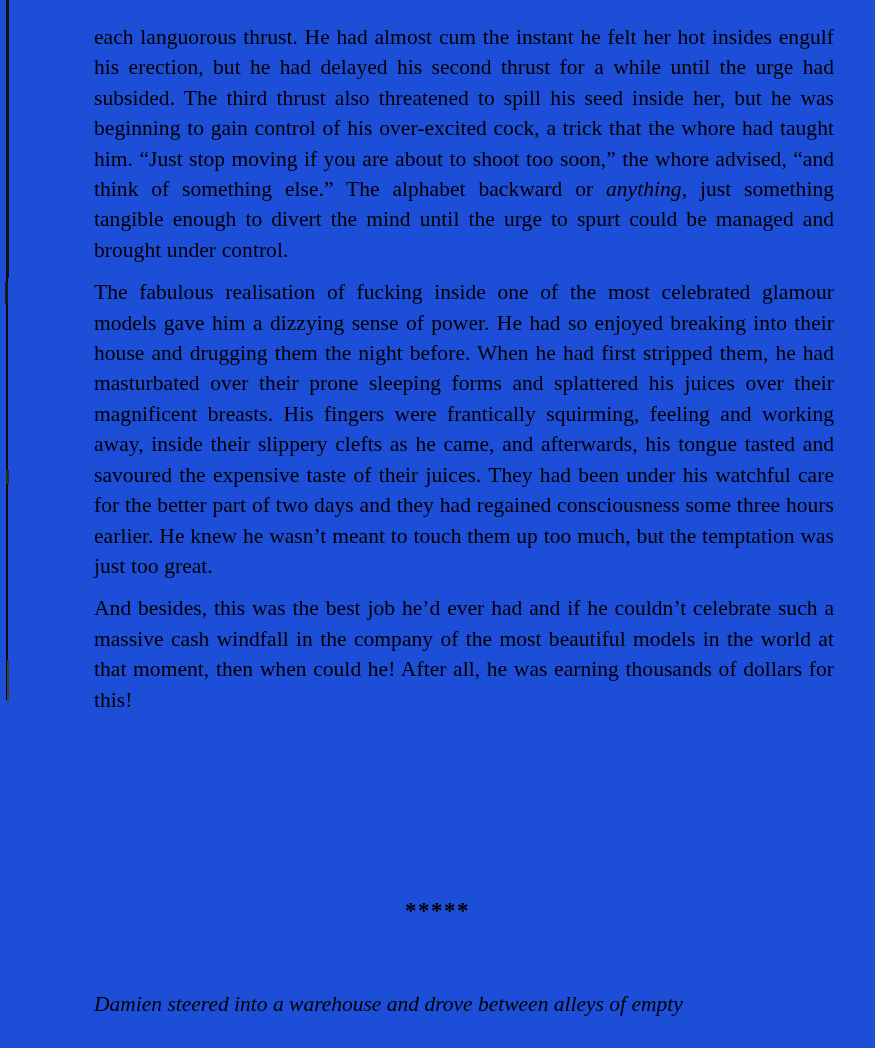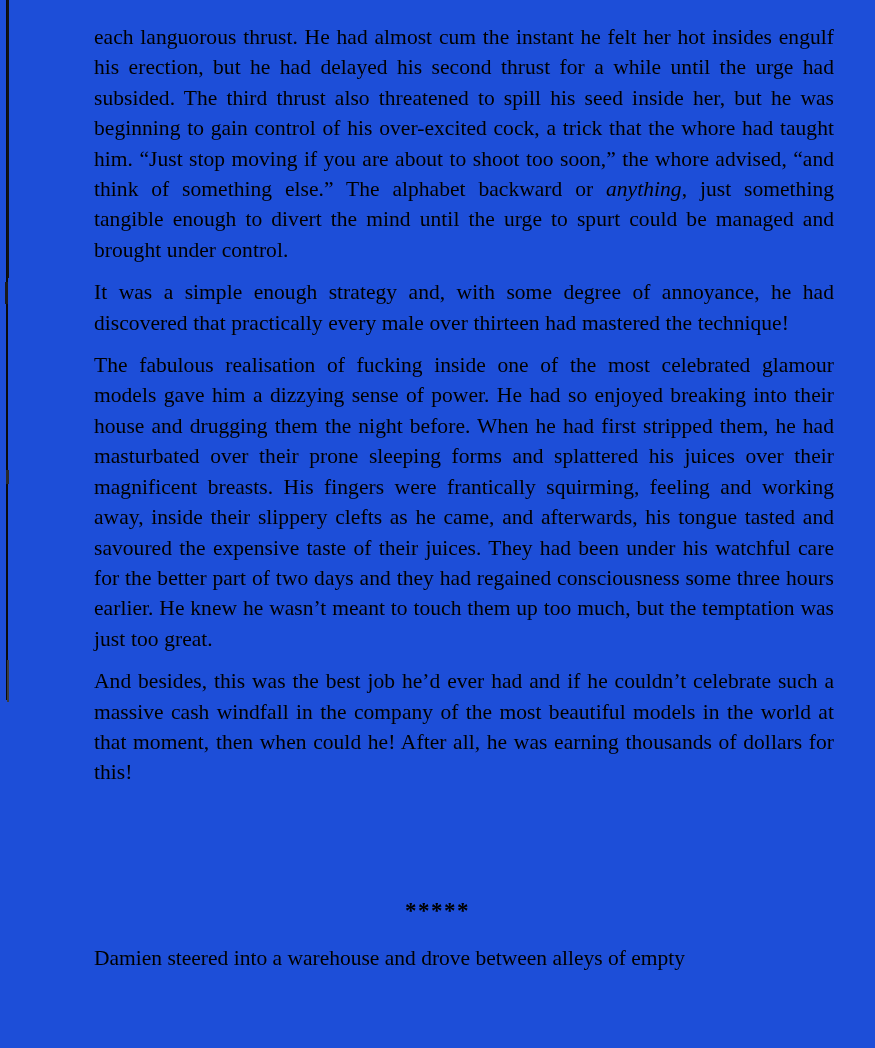--- a/index.html
+++ b/index.html
@@ -98,43 +98,43 @@
     line-height: 26px;
     color: #000000;
     letter-spacing: 1.5px;
     font-weight: 700;
   }
 
   
   #continuation-line {
     position: absolute;
     left: 94px;
-    top: 943px;
+    top: 989px;
     width: 748px;
     font-size: 21.5px;
     line-height: 30.4px;
     color: #000000;
     text-align: left;
     white-space: nowrap;
+    font-style: italic;
   }
 </style>
 </head>
 <body>
 
 <div id="page">
 
   <div class="scan-edge-line"></div>
   <div class="scan-edge-line seg-b"></div>
   <div class="scan-edge-line seg-c"></div>
   <div class="scan-edge-line seg-d"></div>
   <div class="scan-edge-line seg-e"></div>
 
   <div id="text-column">
     <p class="body-para">each languorous thrust.  He had almost cum the instant he felt her hot insides engulf his erection, but he had delayed his second thrust for a while until the urge had subsided.  The third thrust also threatened to spill his seed inside her, but he was beginning to gain control of his over-excited cock, a trick that the whore had taught him.  “Just stop moving if you are about to shoot too soon,” the whore advised, “and think of something else.”  The alphabet backward or <em class="em-word">anything</em>, just something tangible enough to divert the mind until the urge to spurt could be managed and brought under control.</p>
-    <p class="body-para">It was a simple enough strategy and, with some degree of annoyance, he had discovered that practically every male over thirteen had mastered the technique!</p>
     <p class="body-para">The fabulous realisation of fucking inside one of the most celebrated glamour models gave him a dizzying sense of power.  He had so enjoyed breaking into their house and drugging them the night before.  When he had first stripped them, he had masturbated over their prone sleeping forms and splattered his juices over their magnificent breasts.  His fingers were frantically squirming, feeling and working away, inside their slippery clefts as he came, and afterwards, his tongue tasted and savoured the expensive taste of their juices.  They had been under his watchful care for the better part of two days and they had regained consciousness some three hours earlier.  He knew he wasn’t meant to touch them up too much, but the temptation was just too great.</p>
     <p class="body-para">And besides, this was the best job he’d ever had and if he couldn’t celebrate such a massive cash windfall in the company of the most beautiful models in the world at that moment, then when could he!  After all, he was earning thousands of dollars for this!</p>
   </div>
 
   <div id="scene-separator">*****</div>
 
   <div id="continuation-line">Damien steered into a warehouse and drove between alleys of empty</div>
 
 </div>
 

